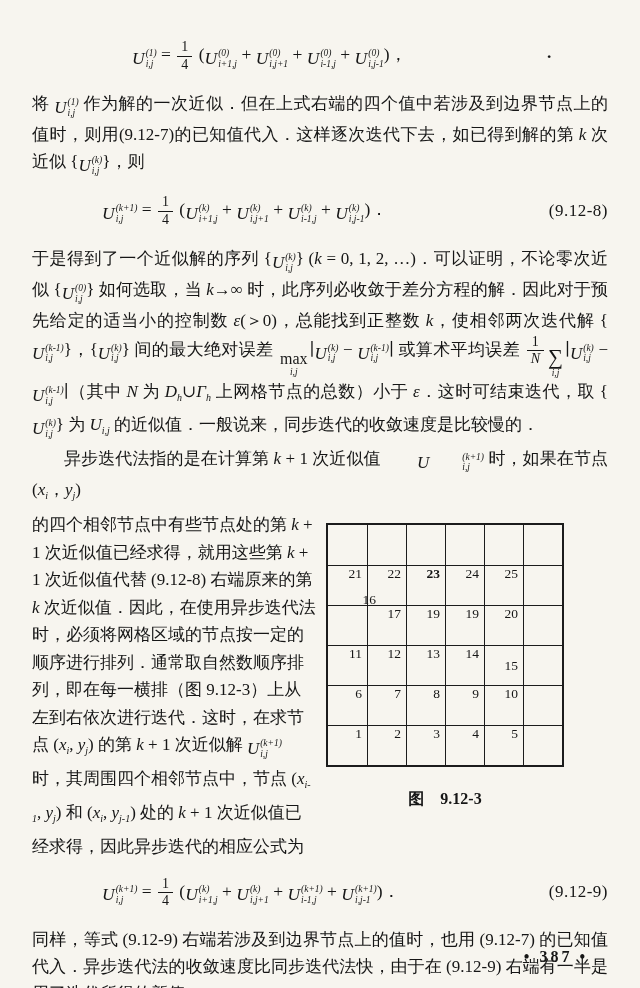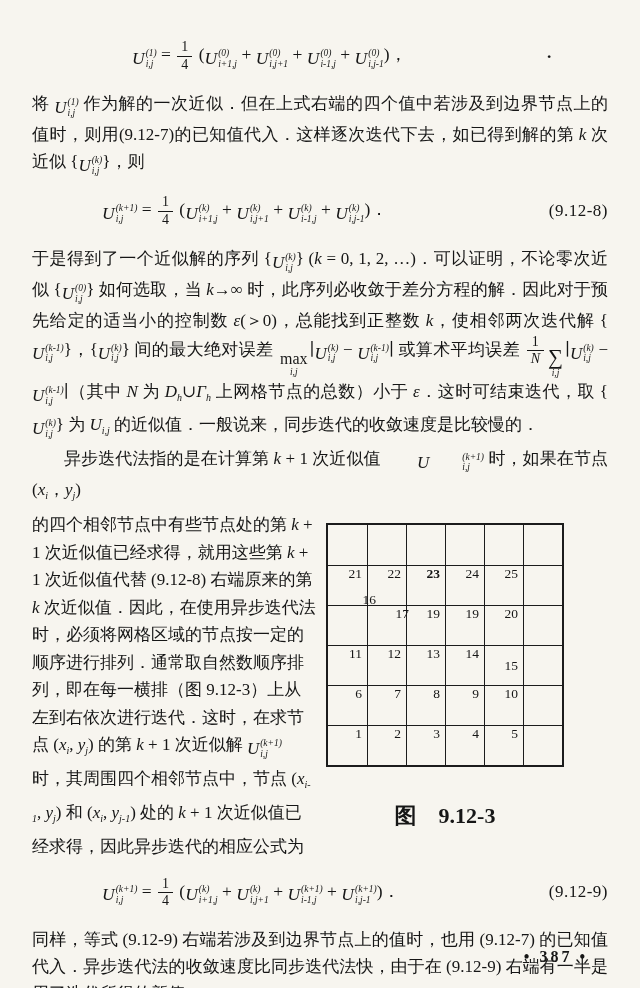--- a/index.html
+++ b/index.html
@@ -36,21 +36,21 @@
   .mun .muu{font-size:9.5px;font-style:italic;margin-top:1px;}
   sub.msb{font-size:10px;font-style:italic;}
 
   
   .wrapblock{margin-top:2px;}
   .figure{float:right;width:238px;margin:12px 44px 4px 10px;}
   .grid{position:relative;width:234px;height:240px;border:2px solid #1c1c1c;background:#f7f5ef;}
   .grid .vline{position:absolute;top:0;bottom:0;width:1px;background:#1c1c1c;}
   .grid .hline{position:absolute;left:0;right:0;height:1px;background:#1c1c1c;}
   .grid .gnum{position:absolute;transform:translate(-100%,2px);padding-right:5px;font-size:13.5px;line-height:1;}
-  .figcaption{text-align:center;margin-top:34px;font-size:22px;font-weight:700;}
+  .figcaption{text-align:center;margin-top:22px;font-size:16px;font-weight:700;}
   .wraptext{font-size:17px;line-height:27.5px;text-align:justify;}
 
   .pageno{position:absolute;right:52px;bottom:22px;font-size:16px;font-weight:700;letter-spacing:3px;}
 </style>
 </head>
 <body>
 
 <div class="page">
 
   <div class="eqrow">
@@ -229,21 +229,21 @@
           <div class="hline" style="top: 80px;"></div>
           <div class="hline" style="top: 120px;"></div>
           <div class="hline" style="top: 160px;"></div>
           <div class="hline" style="top: 200px;"></div>
           <span class="gnum" style="left: 39px; top: 40px;">21</span>
           <span class="gnum" style="left: 78px; top: 40px;">22</span>
           <span class="gnum" style="left: 117px; top: 40px; font-weight: bold;">23</span>
           <span class="gnum" style="left: 156px; top: 40px;">24</span>
           <span class="gnum" style="left: 195px; top: 40px;">25</span>
           <span class="gnum" style="left: 39px; top: 66px; margin-left: 14px;">16</span>
-          <span class="gnum" style="left: 78px; top: 80px; margin-left: 8px;">17</span>
+          <span class="gnum" style="left: 78px; top: 80px;">17</span>
           <span class="gnum" style="left: 117px; top: 80px;">19</span>
           <span class="gnum" style="left: 156px; top: 80px;">19</span>
           <span class="gnum" style="left: 195px; top: 80px;">20</span>
           <span class="gnum" style="left: 39px; top: 120px;">11</span>
           <span class="gnum" style="left: 78px; top: 120px;">12</span>
           <span class="gnum" style="left: 117px; top: 120px;">13</span>
           <span class="gnum" style="left: 156px; top: 120px;">14</span>
           <span class="gnum" style="left: 195px; top: 132px;">15</span>
           <span class="gnum" style="left: 39px; top: 160px;">6</span>
           <span class="gnum" style="left: 78px; top: 160px;">7</span>

